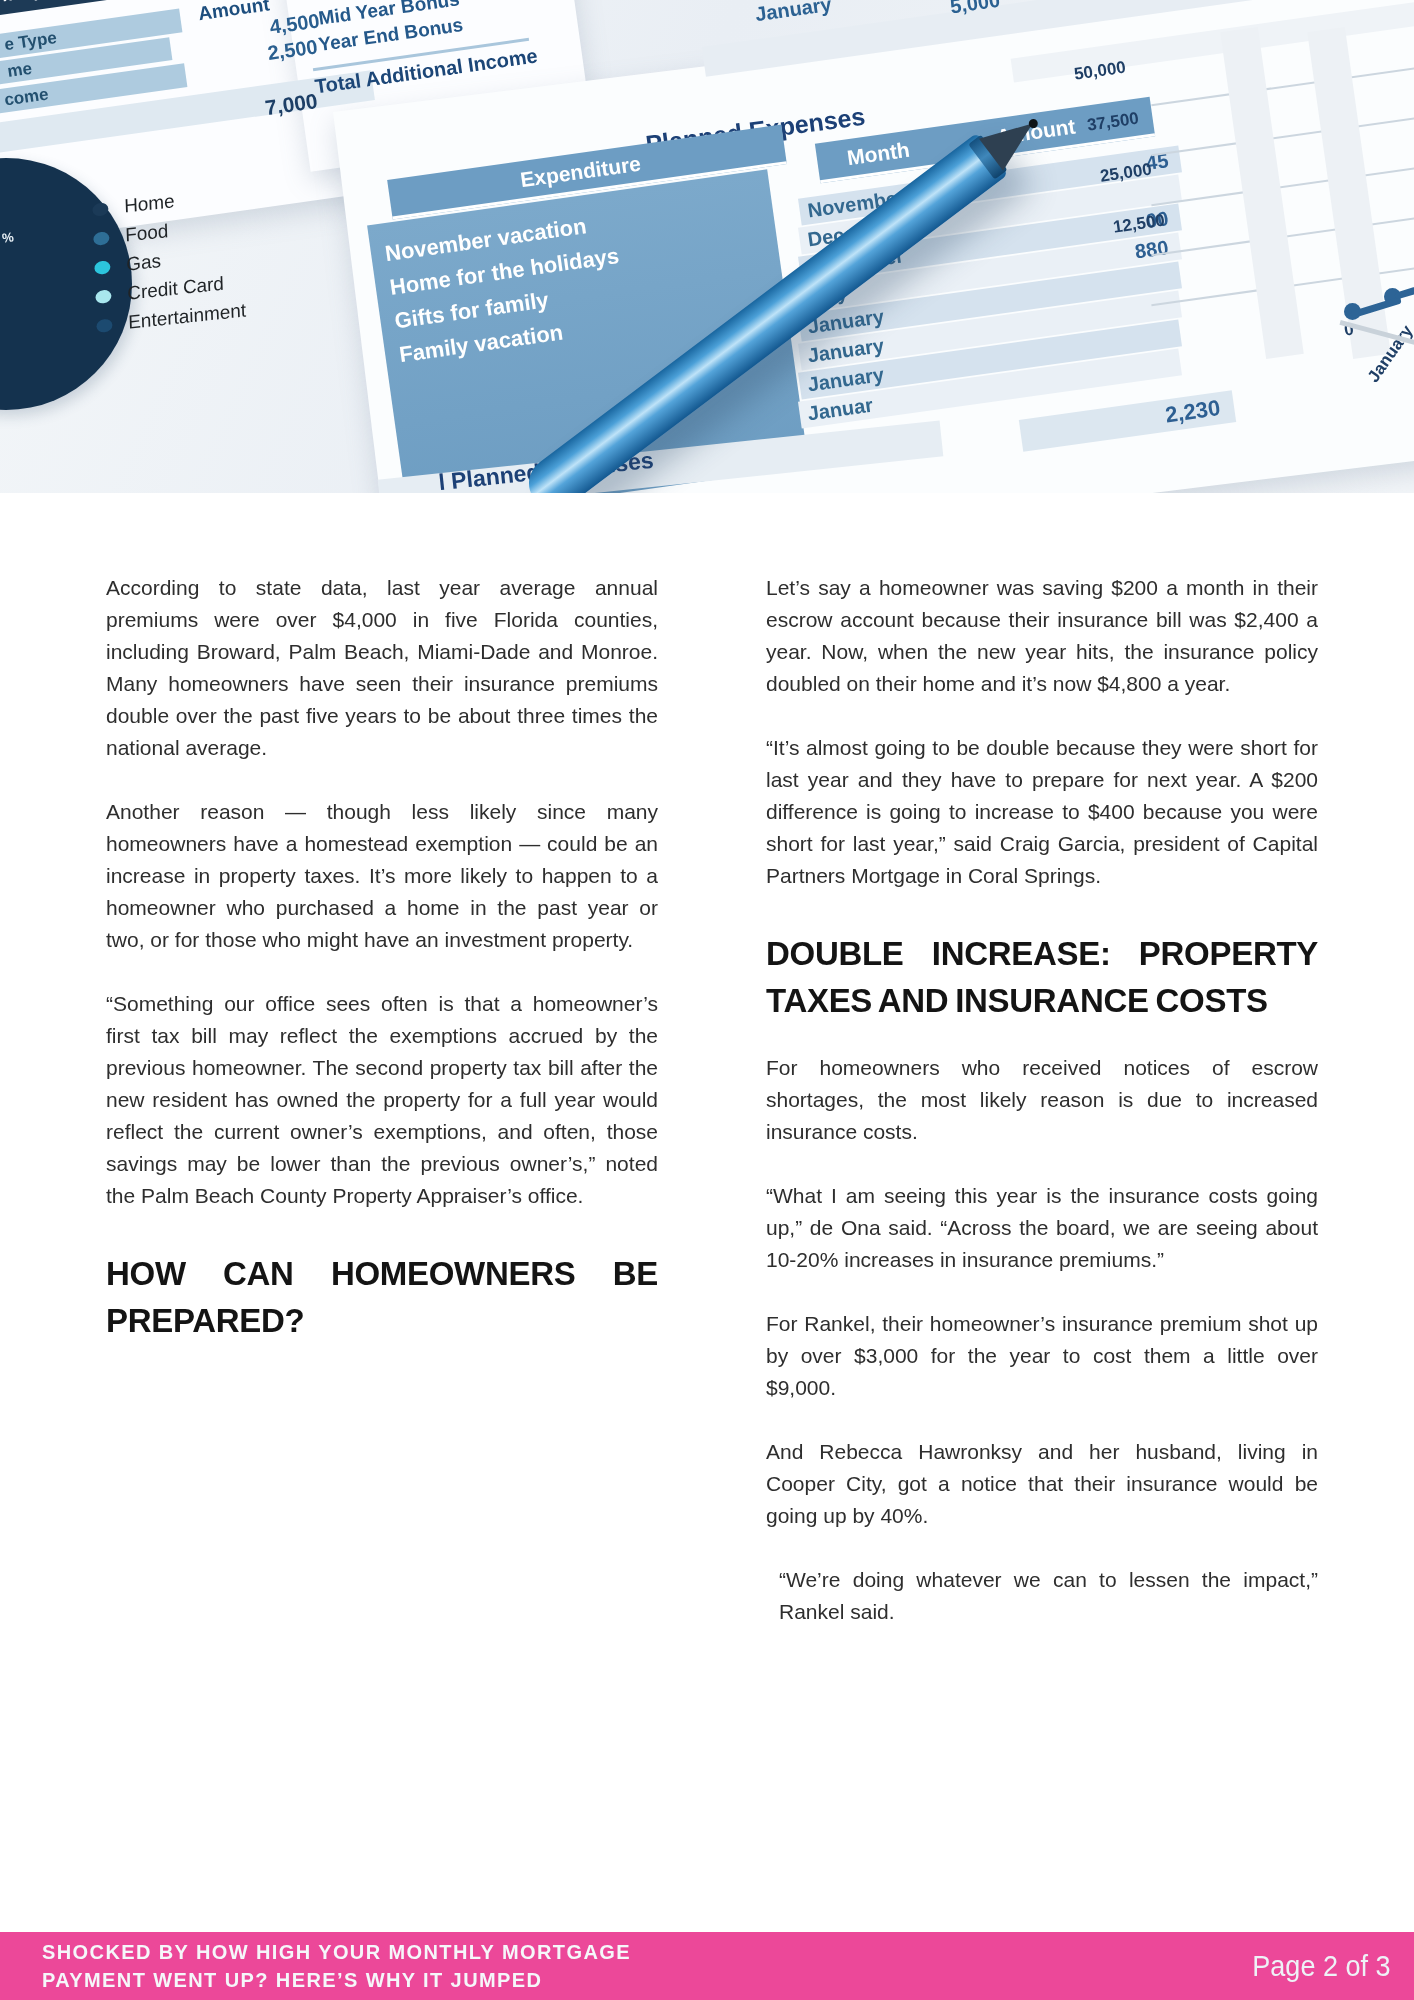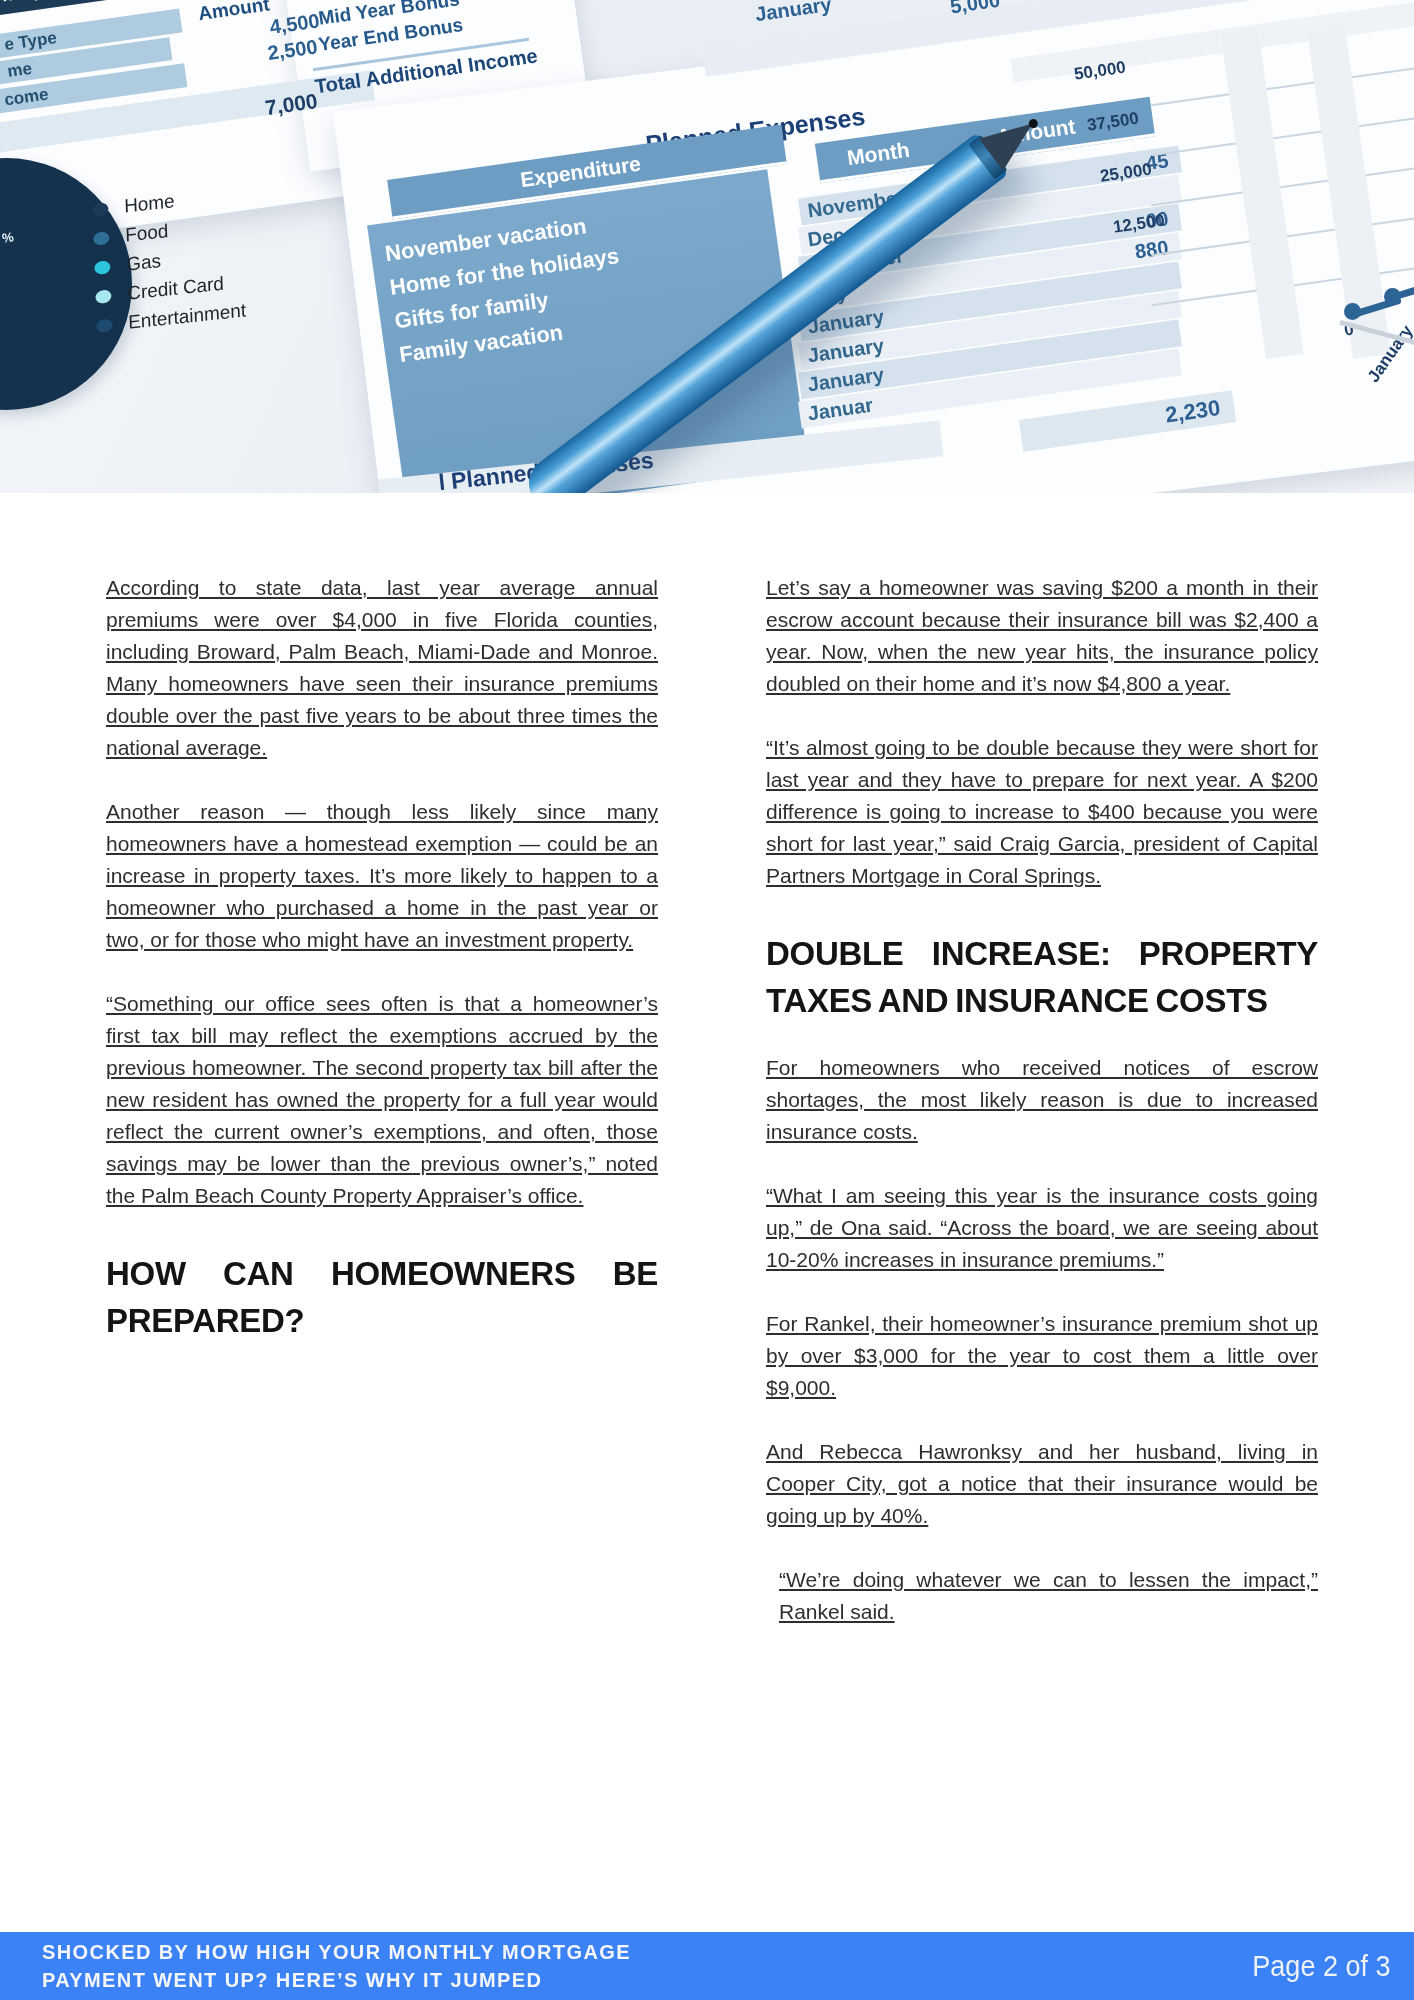--- a/index.html
+++ b/index.html
@@ -90,21 +90,21 @@
       box-shadow:12px 26px 30px rgba(40,70,100,.30); }
   .pen-body::after { content:""; position:absolute; right:-2px; top:4px; width:16px; height:44px;
       background:linear-gradient(180deg,#14507f,#3f87ba 45%,#0f426b); border-radius:3px; }
   .pen-cone { position:absolute; left:572px; top:6px; width:0; height:0;
       border-left:52px solid #2e4051; border-top:20px solid transparent; border-bottom:20px solid transparent; }
   .pen-ball { position:absolute; left:620px; top:22px; width:9px; height:9px; border-radius:50%; background:#101417; }
 
   
   .content { display:flex; padding:79px 96px 0 106px; gap:108px; }
   .col { width:552px; color:#2e2e2e; font-size:21px; line-height:32px; }
-  .col p { text-align:justify; margin:0 0 32px;text-decoration:underline; }
+  .col p { text-align:justify; margin:0 0 32px; }
   .col h2 { color:#141414; font-size:33px; line-height:47px; font-weight:700; letter-spacing:-0.3px;
             word-spacing:-2px; text-align:justify; margin:38px 0 28px; }
   .col .quote { padding-left:13px; margin-top:14px; }
 
   
   .footer { position:absolute; left:0; bottom:0; width:1414px; height:68px;
             display:flex; align-items:center; justify-content:space-between; padding:0 24px 0 42px; }
   .f-title { color:#f5f7fa; font-size:20px; line-height:28px; font-weight:700; letter-spacing:1.4px; }
   .f-page { color:#eef2f7; font-size:30px; font-weight:400; transform:scaleX(.9); transform-origin:right center; }
 </style>
@@ -245,21 +245,21 @@
       <p>“It’s almost going to be double because they were short for last year and they have to prepare for next year. A $200 difference is going to increase to $400 because you were short for last year,” said Craig Garcia, president of Capital Partners Mortgage in Coral Springs.</p>
       <h2>DOUBLE INCREASE: PROPERTY TAXES AND INSURANCE COSTS</h2>
       <p>For homeowners who received notices of escrow shortages, the most likely reason is due to increased insurance costs.</p>
       <p>“What I am seeing this year is the insurance costs going up,” de Ona said. “Across the board, we are seeing about 10-20% increases in insurance premiums.”</p>
       <p>For Rankel, their homeowner’s insurance premium shot up by over $3,000 for the year to cost them a little over $9,000.</p>
       <p>And Rebecca Hawronksy and her husband, living in Cooper City, got a notice that their insurance would be going up by 40%.</p>
       <p class="quote">“We’re doing whatever we can to lessen the impact,” Rankel said.</p>
     </div>
   </div>
 
-  <div class="footer" style="background: #3b82f6;">
+  <div class="footer" style="background: #ec4899;">
     <div class="f-title">
       <div>SHOCKED BY HOW HIGH YOUR MONTHLY MORTGAGE</div>
       <div>PAYMENT WENT UP? HERE’S WHY IT JUMPED</div>
     </div>
     <div class="f-page">Page 2 of 3</div>
   </div>
 
 </div>
 
 </body></html>

